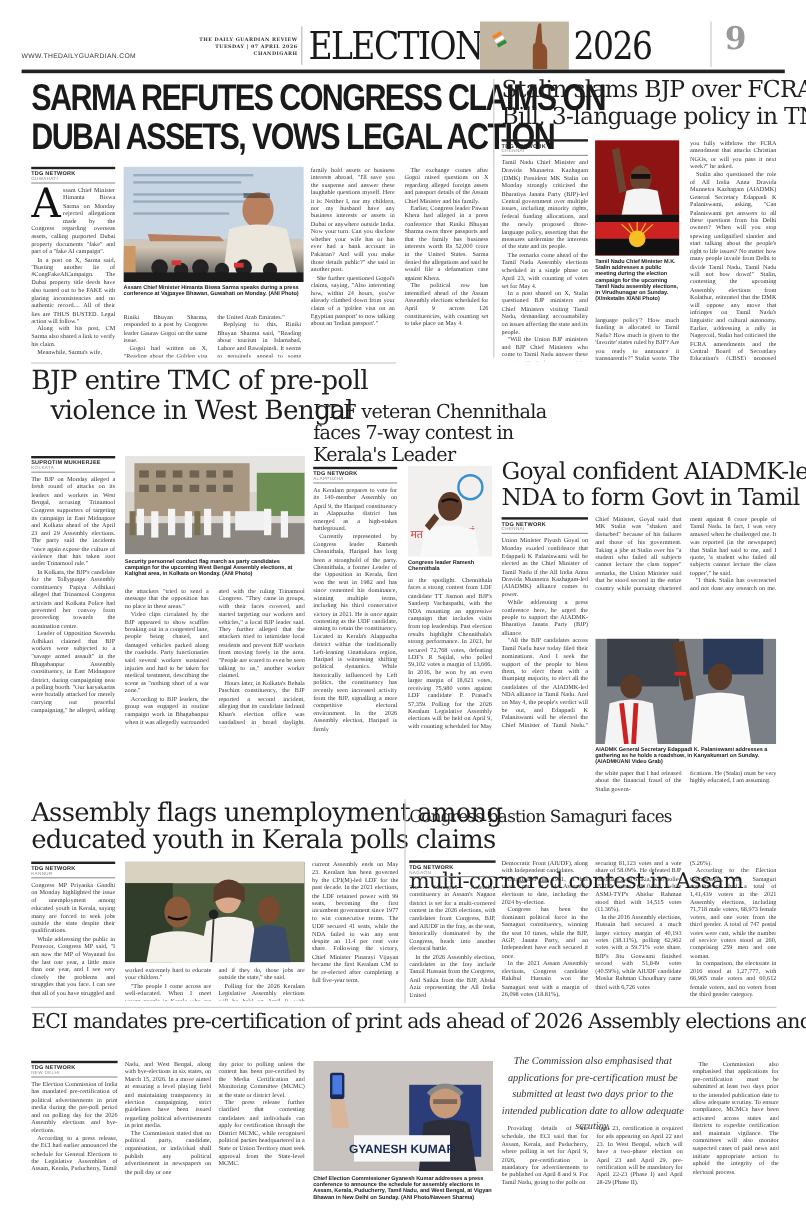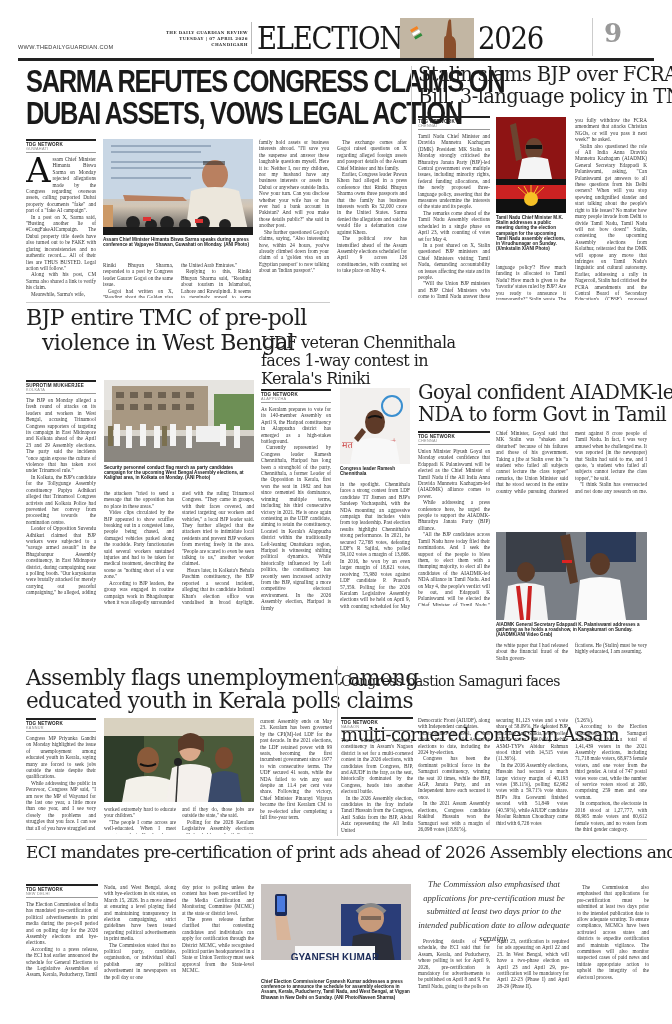--- a/index.html
+++ b/index.html
@@ -221,22 +221,22 @@
     <p>According to BJP leaders, the group was engaged in routine campaign work in Bhagabanpur when it was allegedly surrounded by men armed with sticks and crude weapons, who they claimed were associ-</p>
   </div>
   <div class="abs txt" style="left:182px;top:490px;width:72px;height:116px">
     <p class="ni">ated with the ruling Trinamool Congress. "They came in groups, with their faces covered, and started targeting our workers and vehicles," a local BJP leader said. They further alleged that the attackers tried to intimidate local residents and prevent BJP workers from moving freely in the area. "People are scared to even be seen talking to us," another worker claimed.</p>
     <p>Hours later, in Kolkata's Behala Paschim constituency, the BJP reported a second incident, alleging that its candidate Indranil Khan's election office was vandalised in broad daylight. "They smashed everything they could lay their hands on," Khan said.</p>
   </div>
 </div>
 
 <div>
   <div class="abs h-serif" style="left:261px;top:334px;font-size:16px;line-height:18px">UDF veteran Chennithala</div>
-  <div class="abs h-serif" style="left:261px;top:352px;font-size:16px;line-height:18px">faces 1-way contest in</div>
-  <div class="abs h-serif" style="left:261px;top:370px;font-size:16px;line-height:18px">Kerala's Riniki</div>
+  <div class="abs h-serif" style="left:261px;top:352px;font-size:16px;line-height:18px">faces 7-way contest in</div>
+  <div class="abs h-serif" style="left:261px;top:370px;font-size:16px;line-height:18px">Kerala's Leader</div>
 
   <div class="abs" style="left:261px;top:389px;width:70px">
     <div class="byline">TDG NETWORK</div>
     <div class="place">ALAPPUZHA</div>
     <div class="txt" style="height:210px">
       <p class="ni">As Keralam prepares to vote for its 140-member Assembly on April 9, the Haripad constituency in Alappuzha district has emerged as a high-stakes battleground.</p>
       <p>Currently represented by Congress leader Ramesh Chennithala, Haripad has long been a stronghold of the party. Chennithala, a former Leader of the Opposition in Kerala, first won the seat in 1982 and has since cemented his dominance, winning multiple terms, including his third consecutive victory in 2021. He is once again contesting as the UDF candidate, aiming to retain the constituency. Located in Kerala's Alappuzha district within the traditionally Left-leaning Onattukara region, Haripad is witnessing shifting political dynamics. While historically influenced by Left politics, the constituency has recently seen increased activity from the BJP, signalling a more competitive electoral environment. In the 2026 Assembly election, Haripad is firmly</p>
     </div>
   </div>
 
@@ -392,21 +392,21 @@
   </div>
   <div class="abs txt" style="left:104px;top:884px;width:72px;height:122px">
     <p class="ni">Nadu, and West Bengal, along with bye-elections in six states, on March 15, 2026. In a move aimed at ensuring a level playing field and maintaining transparency in election campaigning, strict guidelines have been issued regarding political advertisements in print media.</p>
     <p>The Commission stated that no political party, candidate, organisation, or individual shall publish any political advertisement in newspapers on the poll day or one</p>
   </div>
   <div class="abs txt" style="left:182px;top:884px;width:72px;height:122px">
     <p class="ni">day prior to polling unless the content has been pre-certified by the Media Certification and Monitoring Committee (MCMC) at the state or district level.</p>
     <p>The press release further clarified that contesting candidates and individuals can apply for certification through the District MCMC, while recognised political parties headquartered in a State or Union Territory must seek approval from the State-level MCMC.</p>
   </div>
 
-  <div class="abs photo" style="left:261px;top:884px;width:150px;height:76px">
+  <div class="abs photo" style="left:261px;top:884px;width:150px;height:100px">
     <svg width="150" height="92" viewBox="0 0 150 92">
       <rect width="150" height="92" fill="#c9c3c0"></rect>
       <rect x="80" y="20" width="60" height="60" fill="#2a3d78"></rect>
       <rect x="14" y="10" width="12" height="22" rx="2" fill="#1a2a58"></rect>
       <rect x="16" y="12" width="8" height="16" fill="#4a7adf"></rect>
       <path d="M14 32 L26 32 L30 56 L16 56 Z" fill="#d9b59a"></path>
       <ellipse cx="110" cy="34" rx="13" ry="14" fill="#c79a7a"></ellipse>
       <path d="M96 28 Q110 14 124 28" stroke="#888" stroke-width="4" fill="none"></path>
       <rect x="100" y="32" width="20" height="4" fill="#333" opacity=".5"></rect>
       <path d="M88 92 L92 52 Q110 46 130 52 L136 92 Z" fill="#2c2f3a"></path>

